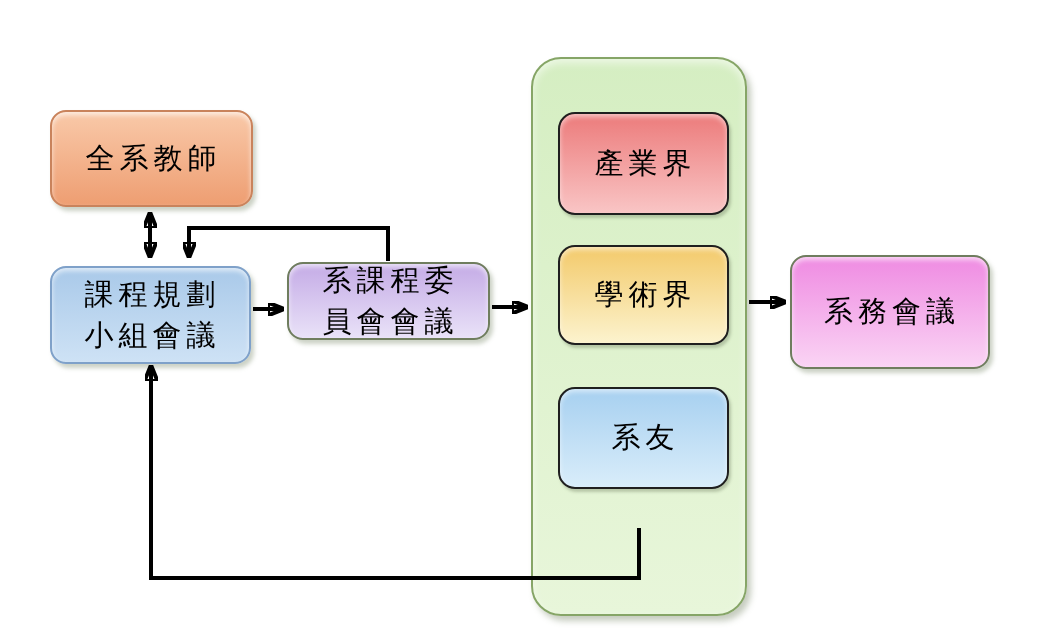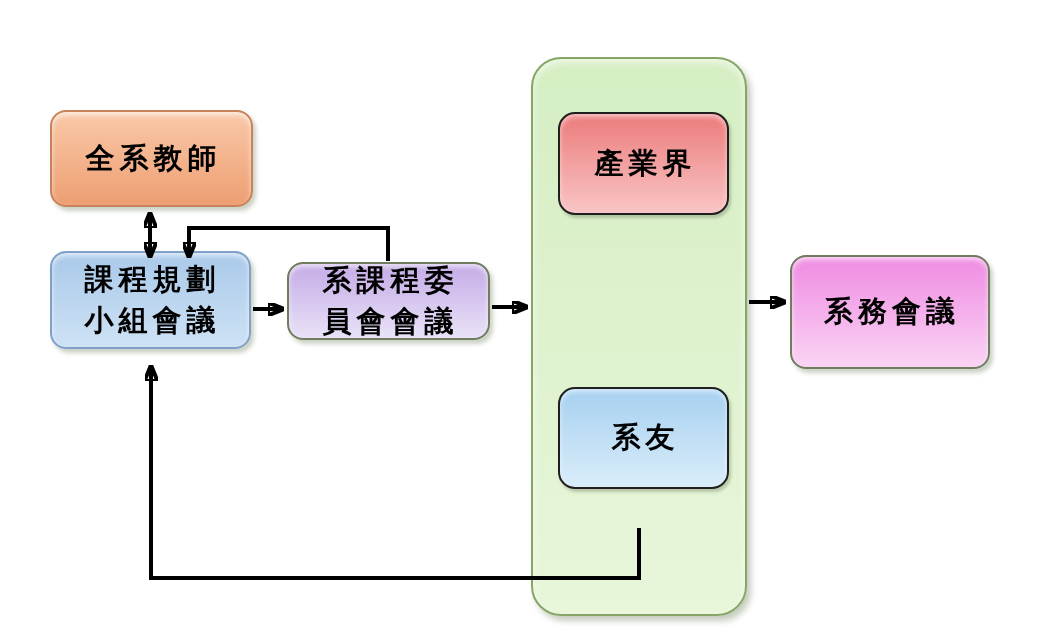--- a/index.html
+++ b/index.html
@@ -8,21 +8,20 @@
     background: #ffffff;
   }
   #canvas {
     position: relative;
     width: 1047px;
     height: 639px;
     background: #ffffff;
     overflow: hidden;
     font-family: "Liberation Serif", "DejaVu Serif", serif;
     color: #000000;
-    font-weight: bold;
   }
   .node {
     position: absolute;
     box-sizing: border-box;
     display: flex;
     align-items: center;
     justify-content: center;
     text-align: center;
     border: 2px solid var(--bc, #333333);
     border-radius: 16px;
@@ -31,21 +30,21 @@
                 inset 0 3px 5px rgba(255, 255, 255, 0.65);
     font-size: 29px;
     line-height: 1.42;
     letter-spacing: 5px;
     white-space: pre-line;
   }
   .node .label { 
     transform: translateX(2px); 
   }
   #node-all-teachers   { left: 50px;  top: 110px; width: 203px; height: 97px; }
-  #node-planning       { left: 50px;  top: 251px; width: 201px; height: 98px; }
+  #node-planning       { left: 50px;  top: 266px; width: 201px; height: 98px; }
   #node-committee      { left: 287px; top: 262px; width: 203px; height: 78px; }
   #node-dept-meeting   { left: 790px; top: 255px; width: 200px; height: 114px; }
 
   #group-stakeholders {
     left: 531px; top: 57px; width: 216px; height: 559px;
     border-radius: 30px;
     box-shadow: 4px 5px 6px rgba(128, 142, 112, 0.45),
                 inset 0 4px 8px rgba(255, 255, 255, 0.6);
   }
   .inner-node {
@@ -92,20 +91,23 @@
     <span class="label">系課程委
 員會會議</span>
   </div>
 
   <div class="node" id="group-stakeholders" style="--c1: #D5EEC2; --c2: #E8F6DA; --bc: #86A567;">
 
     <div class="node inner-node" id="node-industry" style="--c1: #EC7B7B; --c2: #F9C5C5; --bc: #1F1F1F;">
       <span class="label">產業界</span>
     </div>
 
+    <div class="node inner-node" id="node-academia" style="--c1: #F3CA6B; --c2: #FCF3CE; --bc: #1F1F1F;">
+      <span class="label">學術界</span>
+    </div>
 
     <div class="node inner-node" id="node-alumni" style="--c1: #A7D0F0; --c2: #D9EDFA; --bc: #1F1F1F;">
       <span class="label">系友</span>
     </div>
   </div>
 
   <div class="node" id="node-dept-meeting" style="--c1: #EF8BE2; --c2: #FAD4F4; --bc: #6F7D5E;">
     <span class="label">系務會議</span>
   </div>
 

